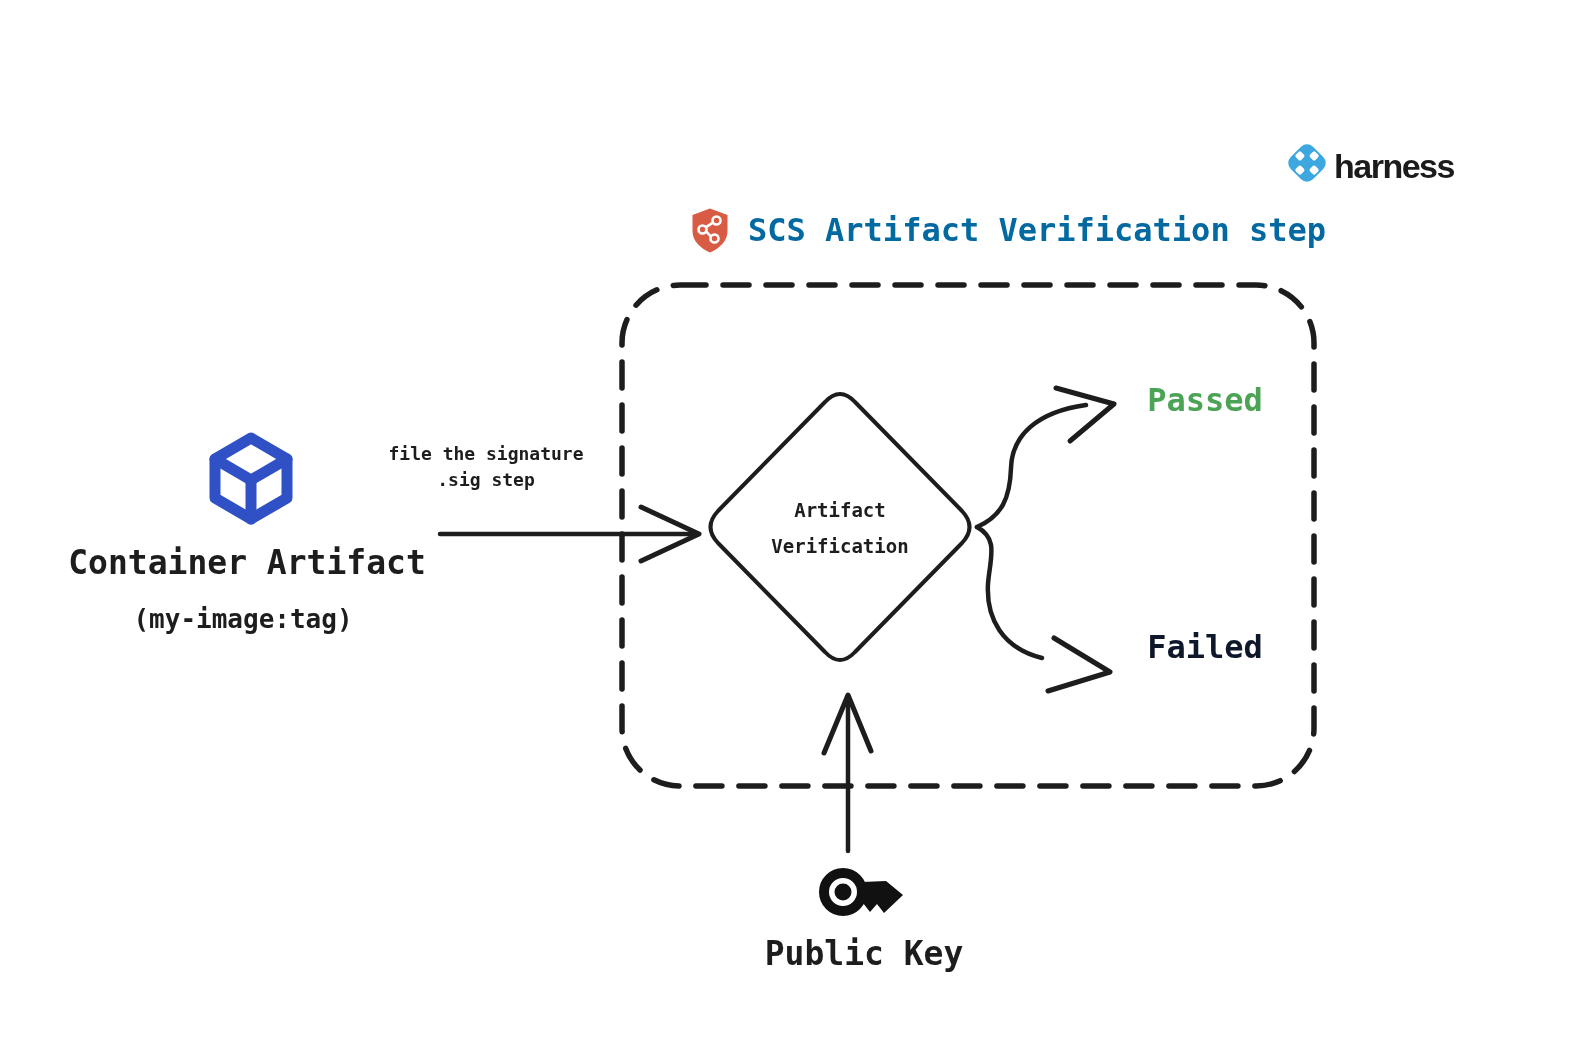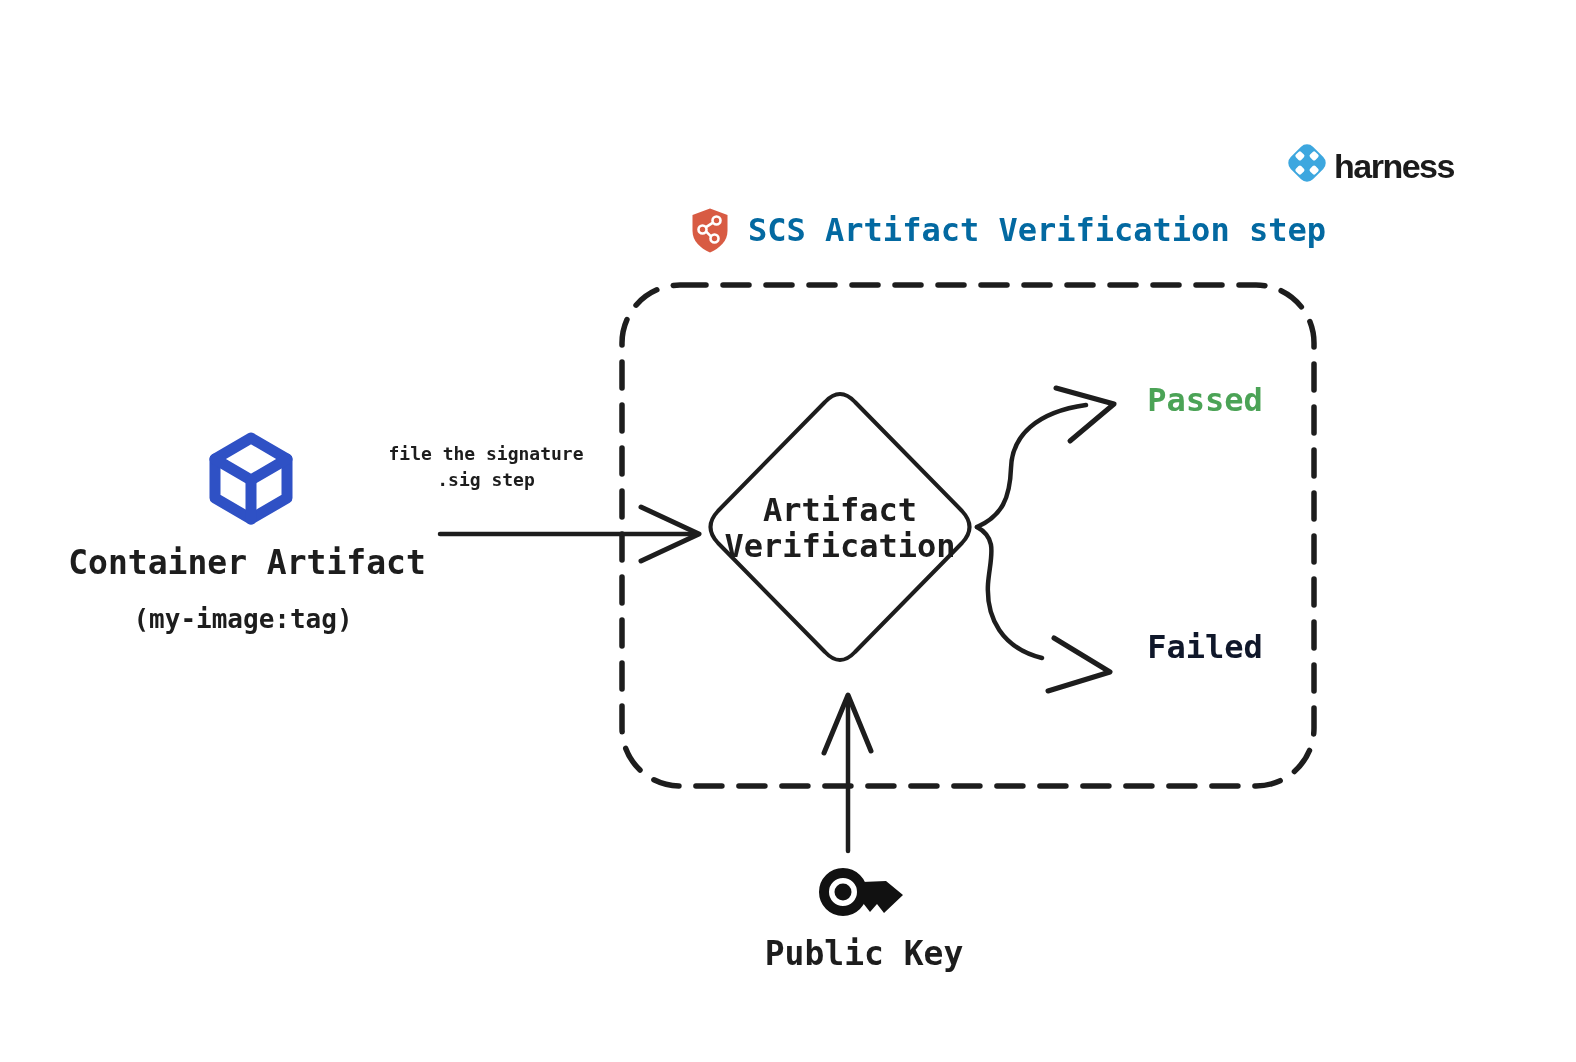--- a/index.html
+++ b/index.html
@@ -27,21 +27,21 @@
               font-size: 33px; font-weight: 600; }
   .cr-subtitle { left: 40px; top: 604px; width: 406px; text-align: center;
                  font-size: 26px; font-weight: 600; }
 
   
   .pull-label { left: 362px; top: 441px; width: 248px; text-align: center;
                 font-size: 18px; font-weight: 600; line-height: 26px; }
 
   
   .diamond-label { left: 715px; top: 492px; width: 250px; text-align: center;
-                   font-size: 32px; font-weight: 600; line-height: 36px; }
+                   font-size: 19px; font-weight: 600; line-height: 36px; }
 
   
   .outcome { width: 180px; text-align: center; font-size: 32px; font-weight: 700; }
   .outcome-passed { left: 1115px; top: 381px; color: #4BA356; }
   .outcome-failed { left: 1115px; top: 628px; color: #0f172a; }
 
   
   .pk-label { left: 734px; top: 934px; width: 260px; text-align: center;
               font-size: 33px; font-weight: 600; }
 

